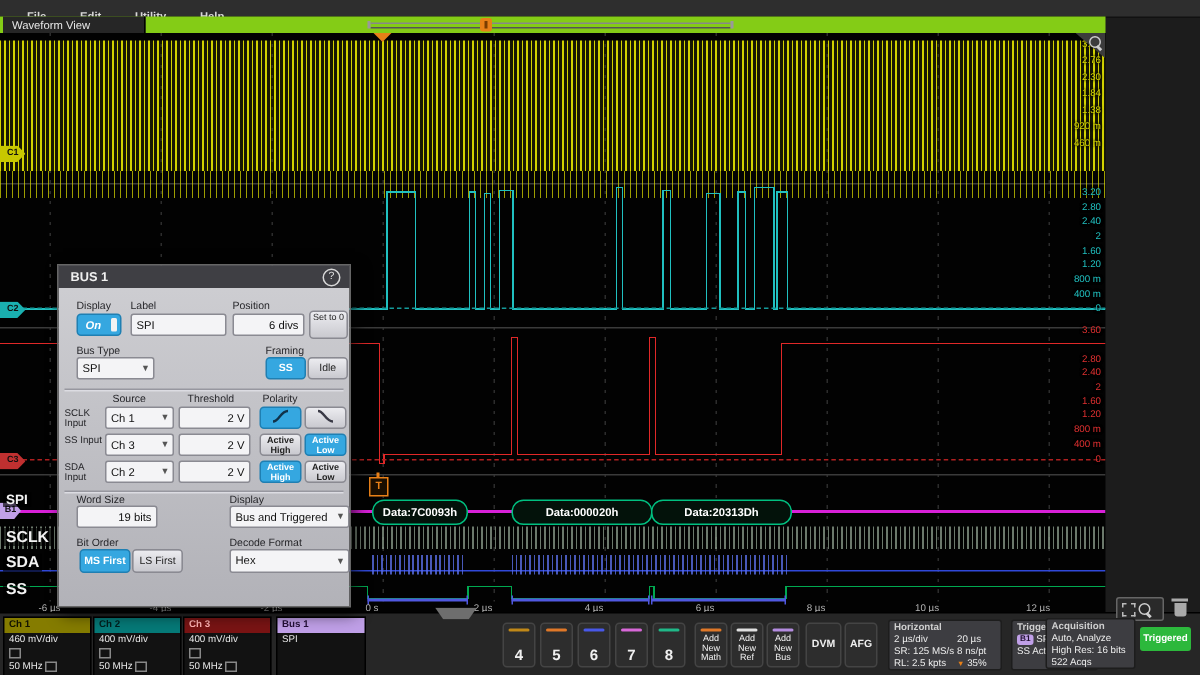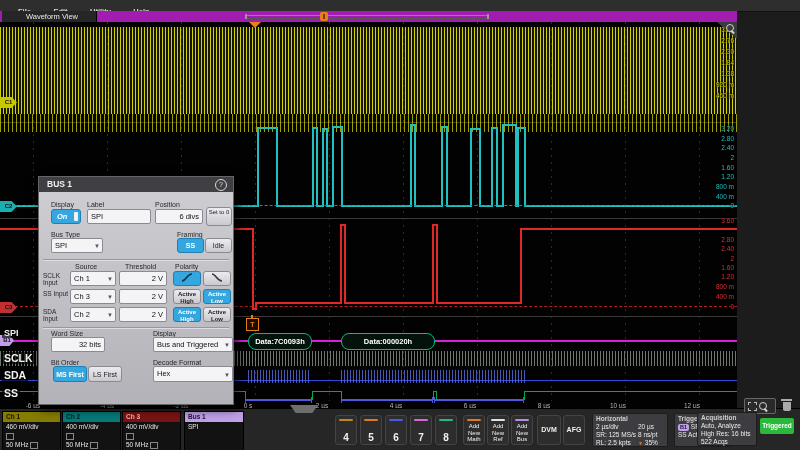--- a/index.html
+++ b/index.html
@@ -2,21 +2,21 @@
 <html><head>
 <meta charset="utf-8">
 <style>
   html,body{margin:0;padding:0;background:#000;}
   #screen{position:relative;width:800px;height:450px;background:#1c1c1c;overflow:hidden;
     font-family:"Liberation Sans",sans-serif;-webkit-font-smoothing:antialiased;}
   .abs{position:absolute;}
   
   #menubar{left:0;top:0;width:800px;height:11px;background:#2e2e2e;border-bottom:1px solid #111;}
   .menu-item{display:inline-block;margin-left:18px;font-size:7.5px;font-weight:bold;color:#d8d8d8;line-height:11px;}
-  #tabrow{left:0;top:11px;width:737px;height:11px;background:#a21caf;text-align:center;}
+  #tabrow{left:0;top:11px;width:737px;height:11px;background:#84cc16;}
   #wv-tab{left:2px;top:0;width:88px;height:11px;background:#262626;color:#e8e8e8;font-size:7.5px;line-height:11px;padding-left:6px;border-right:1px solid #000;}
   #hslider{left:245px;top:3px;width:240px;height:5px;border-left:2px solid #999;border-right:2px solid #999;background:linear-gradient(#888,#888) 0 1px/100% 1px no-repeat,linear-gradient(#555,#555) 0 4px/100% 1px no-repeat;}
   #hslider-marker{left:320px;top:1px;width:8px;height:9px;background:#e88018;border-radius:2px;}
   #hslider-marker:after{content:"";position:absolute;left:3px;top:2px;width:2px;height:5px;background:#7a3c00;}
   
   #wave{left:0;top:22px;width:737px;height:386px;background:#020202;overflow:hidden;}
   .vgrid{position:absolute;top:0;width:1px;height:379px;background:repeating-linear-gradient(180deg,#2c2c2c 0 2px,transparent 2px 7px);}
   .sep{position:absolute;left:0;width:737px;height:1px;background:#3a3a3a;}
   .vlabel{position:absolute;right:3px;height:8px;line-height:8px;font-size:6.5px;text-align:right;z-index:6;text-shadow:0 0 2px #000,0 0 2px #000;}
   .tlabel{position:absolute;top:380px;width:34px;text-align:center;font-size:6.5px;color:#b4b4b4;z-index:6;}
@@ -155,20 +155,21 @@
     <div class="vlabel" style="top:233px;color:#e03030">2</div>
     <div class="vlabel" style="top:242px;color:#e03030">1.60</div>
     <div class="vlabel" style="top:251px;color:#e03030">1.20</div>
     <div class="vlabel" style="top:261px;color:#e03030">800 m</div>
     <div class="vlabel" style="top:271px;color:#e03030">400 m</div>
     <div class="vlabel" style="top:281px;color:#e03030">0</div>
 
     <div class="abs" id="busline"></div>
     <div class="frame" style="left:248px;width:62px">Data:7C0093h</div>
     <div class="frame" style="left:341px;width:92px">Data:000020h</div>
+    <div class="frame" style="left:434px;width:92px">Data:20313Dh</div>
     <div class="sigline-label" style="top:306px;font-size:9px">SPI</div>
     <div class="chbadge" style="top:313px;background:#c0a0e8;width:14px">B1</div>
 
     <div class="abs" id="sclkband"></div>
     <div class="sigline-label" style="top:330px">SCLK</div>
     <div class="abs" id="sdaline"></div>
     <div class="sdablock" style="left:248px;width:62px"></div>
     <div class="sdablock" style="left:341px;width:92px"></div>
     <div class="sdablock" style="left:434px;width:92px"></div>
     <div class="sigline-label" style="top:347px">SDA</div>
@@ -252,21 +253,21 @@
     <div class="dlg-dd" style="left:31px;top:130px;width:46px;height:15px">
       <span>Ch 2</span><span class="caret">▼</span>
     </div>
     <div class="dlg-input right" style="left:80px;top:130px;width:48px;height:15px">2 V</div>
     <div class="dlg-btn sel two-line" style="left:134px;top:130px;width:28px;height:15px">Active High</div>
     <div class="dlg-btn two-line" style="left:164px;top:130px;width:28px;height:15px">Active Low</div>
 
     <div class="divider" style="top:150px"></div>
 
     <div class="dlg-label" style="left:12px;top:153px">Word Size</div>
-    <div class="dlg-input right" style="left:12px;top:160px;width:54px;height:15px">32 bits</div>
+    <div class="dlg-input right" style="left:12px;top:160px;width:54px;height:15px">19 bits</div>
     <div class="dlg-label" style="left:114px;top:153px">Display</div>
     <div class="dlg-dd" style="left:114px;top:160px;width:80px;height:15px">
       <span>Bus and Triggered</span><span class="caret">▼</span>
     </div>
 
     <div class="dlg-label" style="left:12px;top:182px">Bit Order</div>
     <div class="dlg-btn sel" style="left:14px;top:189px;width:34px;height:16px;font-size:7px;line-height:15px;font-weight:bold">MS First</div>
     <div class="dlg-btn" style="left:49px;top:189px;width:34px;height:16px;font-size:7px;line-height:15px">LS First</div>
     <div class="dlg-label" style="left:114px;top:182px">Decode Format</div>
     <div class="dlg-dd" style="left:114px;top:189px;width:80px;height:16px;line-height:14px">

